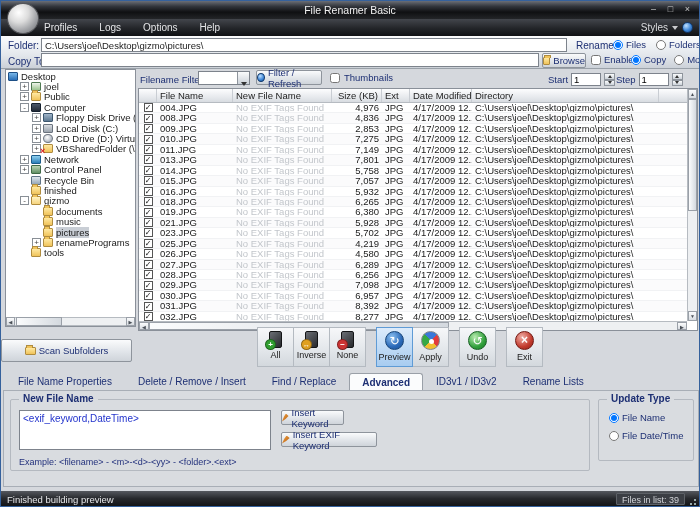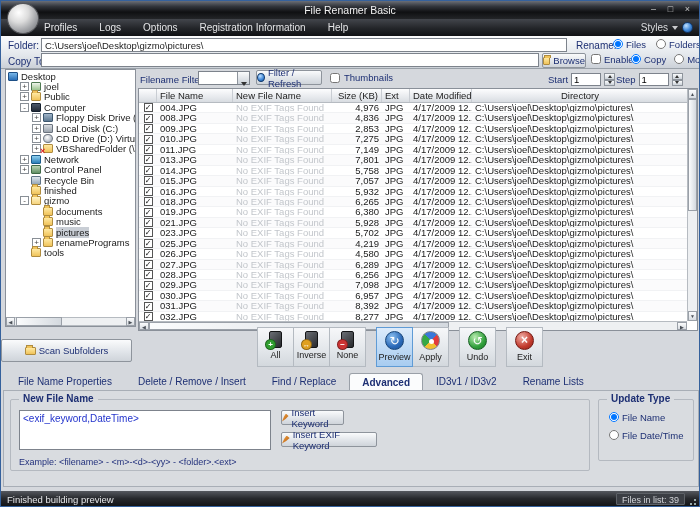--- a/index.html
+++ b/index.html
@@ -30,21 +30,21 @@
     background:radial-gradient(circle at 35% 30%, #bfe0ff, #3d86d8 55%, #1b4f92); border:1px solid #123a6e; }
 
   
   .toolbar { position:absolute; left:0; top:35px; width:100%; height:33px;
     background:linear-gradient(180deg,#fbfcfd,#e3e7ec 60%,#ccd1d8); border-bottom:1px solid #9aa1a9; }
   .tlabel { position:absolute; font-size:10px; color:#1d2f73; }
   .tinput { position:absolute; height:14px; border:1px solid #7d838c; background:#fff; font-size:9.5px; padding:0 3px; color:#222;
     font-family:"Liberation Sans","DejaVu Sans",sans-serif; }
   .btn { background:linear-gradient(180deg,#fafbfc,#dfe3e8 60%,#cfd4da); border:1px solid #8e949c; border-radius:2px;
     font-size:9.5px; color:#1d2f73; display:flex; align-items:center; justify-content:center; gap:3px; }
-  .ropt, .copt { display:flex; align-items:flex-start; gap:3px; font-size:9.5px; color:#1d2f73; }
+  .ropt, .copt { display:flex; align-items:flex-end; gap:3px; font-size:9.5px; color:#1d2f73; }
   .ropt input, .copt input, .cbx { width:10px; height:10px; margin:0; }
   .radio-row { position:absolute; display:flex; gap:10px; }
   .mini-folder { width:11px; height:8px; background:linear-gradient(#ffe9a2,#f0c35a); border:1px solid #b08c3e; border-radius:1px; position:relative; }
   .mini-folder::before { content:""; position:absolute; top:-3px; left:0; width:5px; height:2px; background:#f0c35a; border:1px solid #b08c3e; border-bottom:none; }
 
   
   .content { position:absolute; left:0; top:68px; width:700px; height:422px; background:#d5d8dd; }
 
   
   .tree-panel { position:absolute; left:4px; top:0; width:131px; height:258px; background:#fff; border:1px solid #8a9099; overflow:hidden; }
@@ -188,21 +188,20 @@
       <span class="wbtn close"></span>
     </div>
   </div>
   <div class="logo"></div>
 
   <div class="menubar">
     <span id="menu-items" style="display:flex;">
         <span class="menu-item">Profiles</span>
         <span class="menu-item">Logs</span>
         <span class="menu-item">Options</span>
-        <span class="menu-item">Registration Information</span>
         <span class="menu-item">Help</span>
       </span>
   </div>
   <div class="styles-box">
     <span class="styles-label">Styles</span>
     <span class="caret-down"></span>
     <span class="globe"></span>
   </div>
 
   <div class="toolbar">
@@ -379,21 +378,21 @@
     </div>
 
     <div class="tablebox">
       <div id="thead" class="thead">
           <span class="th" style="width: 18px;"></span>
           <span class="th" style="width: 76px;">File Name</span>
           <span class="th" style="width: 99px;">New File Name</span>
           <span class="th num" style="width: 50px;">Size (KB)</span>
           <span class="th" style="width: 28px;">Ext</span>
           <span class="th" style="width: 62px;">Date Modified</span>
-          <span class="th" style="width: 217px; text-align: center;">Directory</span>
+          <span class="th" style="width: 187px;">Directory</span>
         </div>
       <div id="tbody" class="tbody">
           <div class="trow">
             <span class="cellc" style="width: 18px;">
               <span class="cb">✓</span>
             </span>
             <span class="cell" style="width: 76px;">004.JPG</span>
             <span class="cell dim" style="width: 99px;">No EXIF Tags Found</span>
             <span class="cell num" style="width: 50px;">4,976</span>
             <span class="cell" style="width: 28px;">JPG</span>

